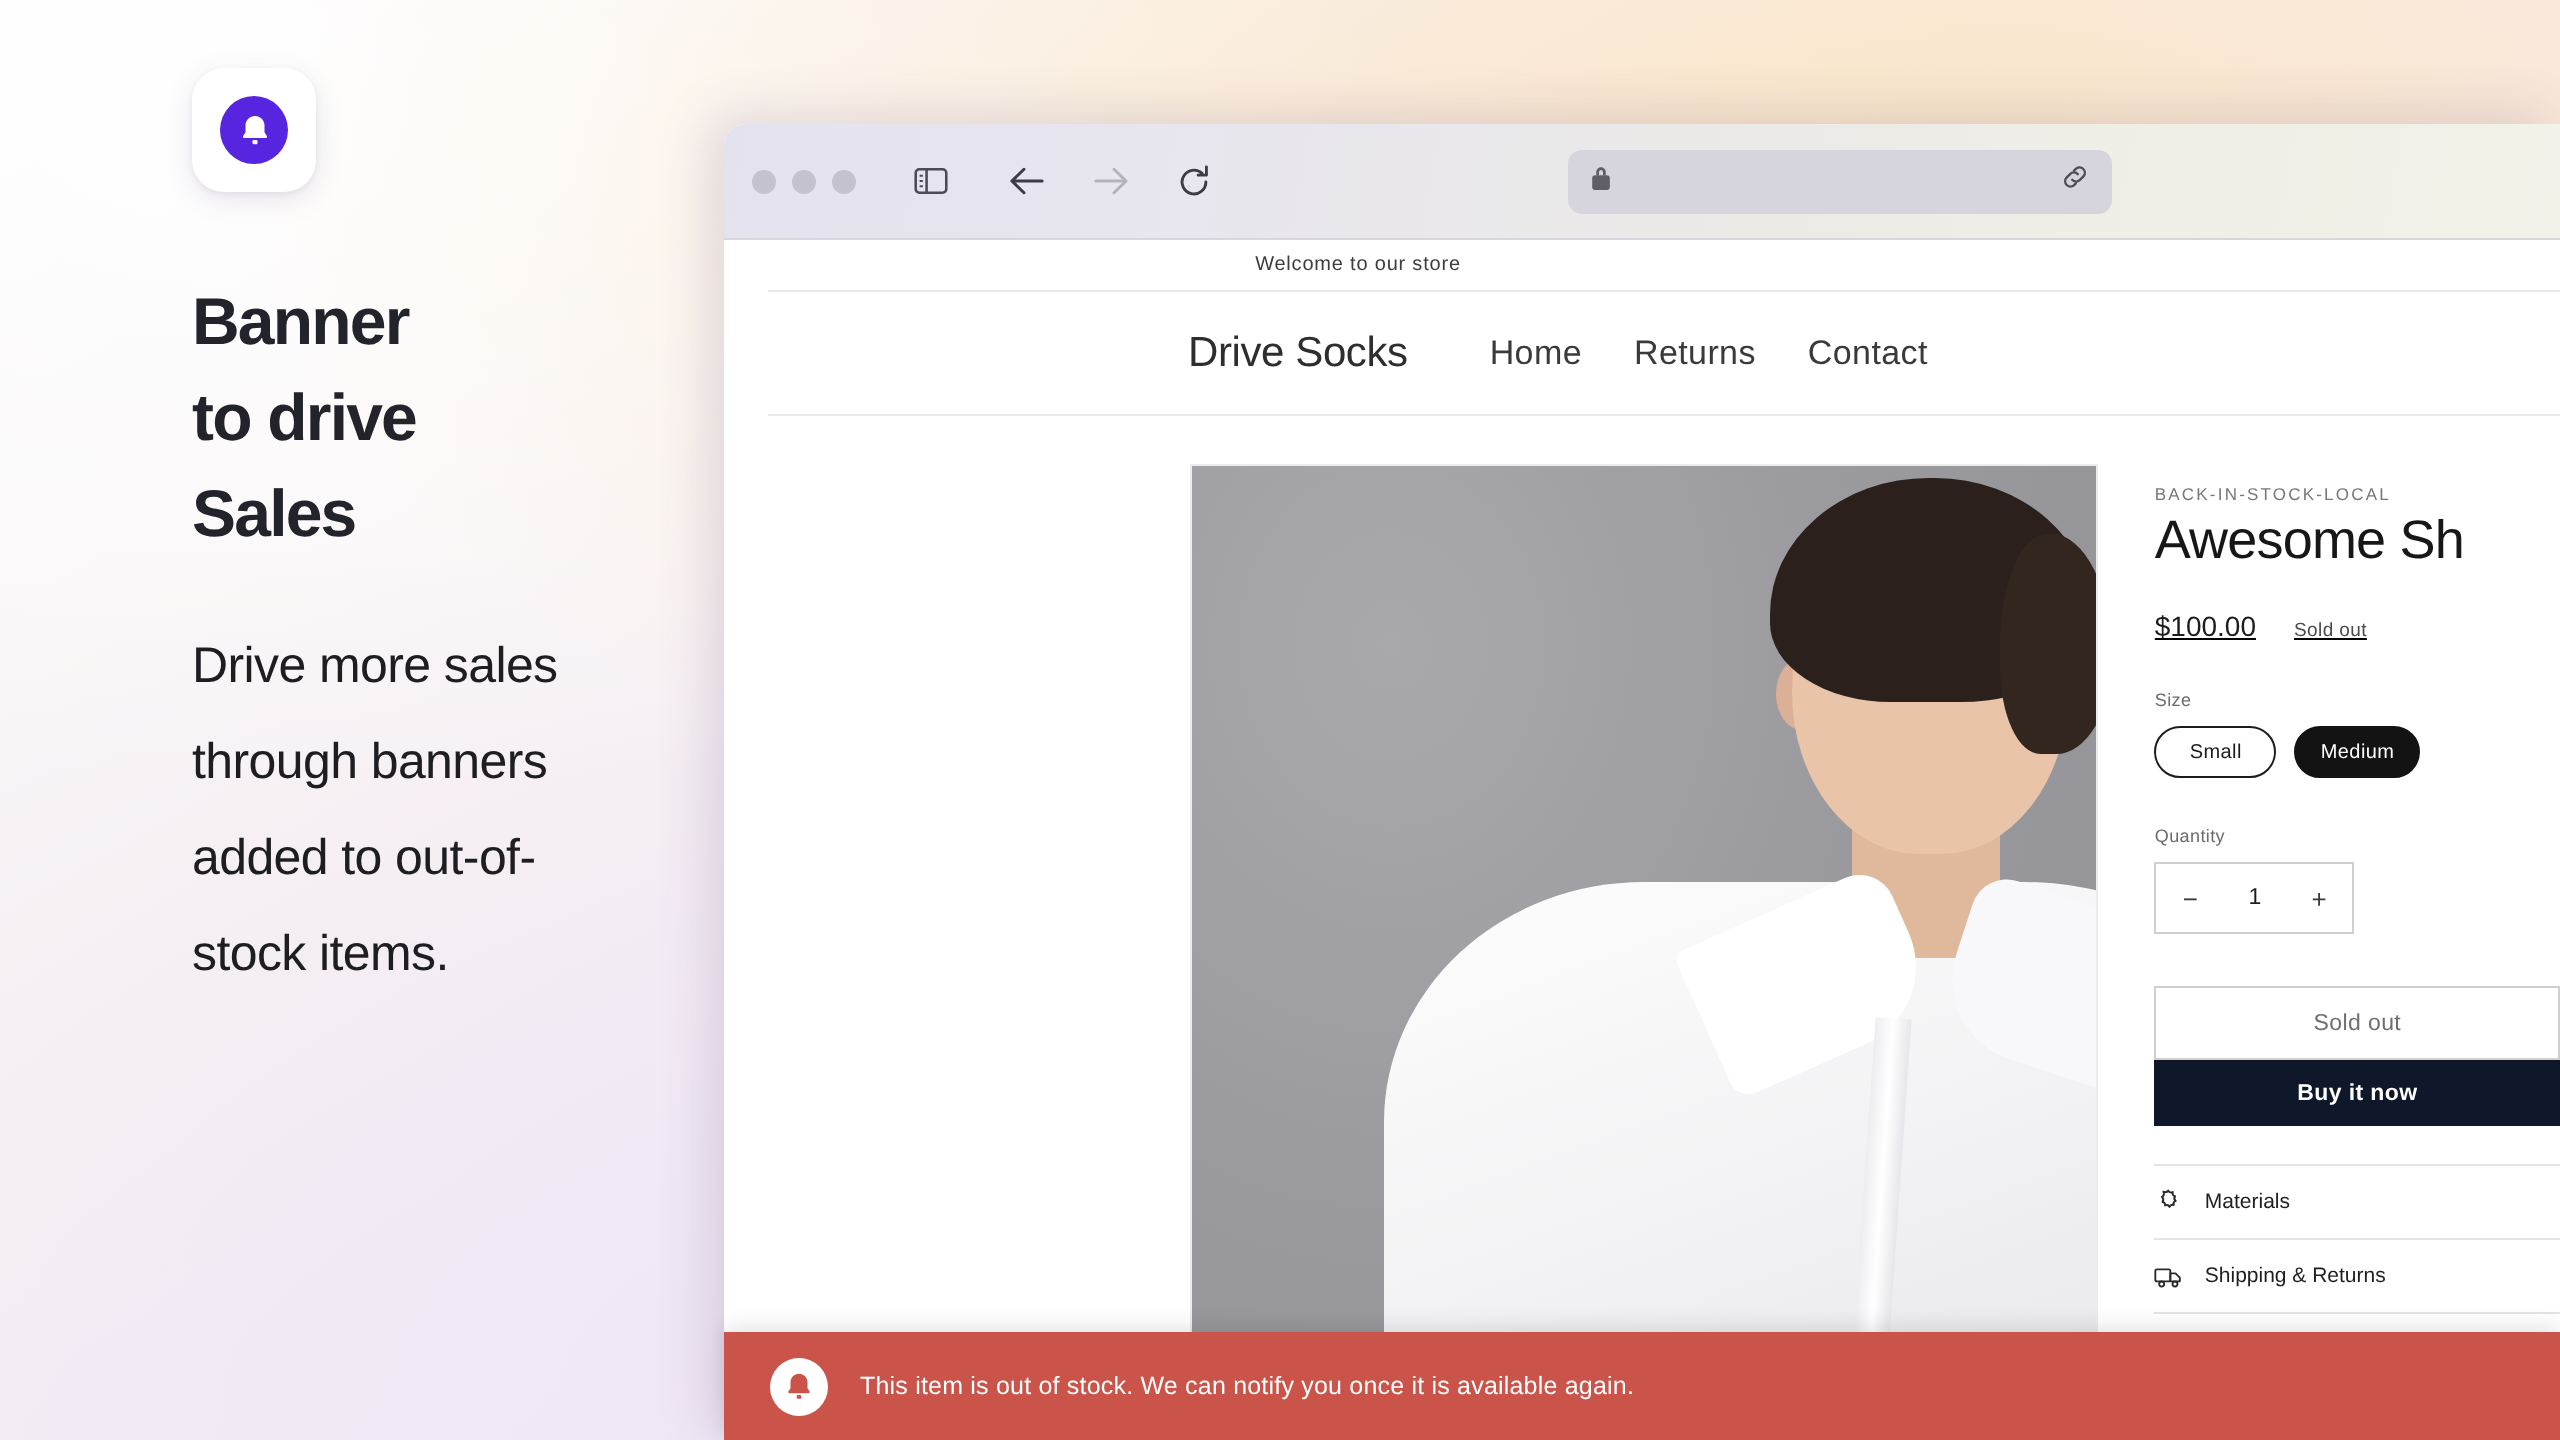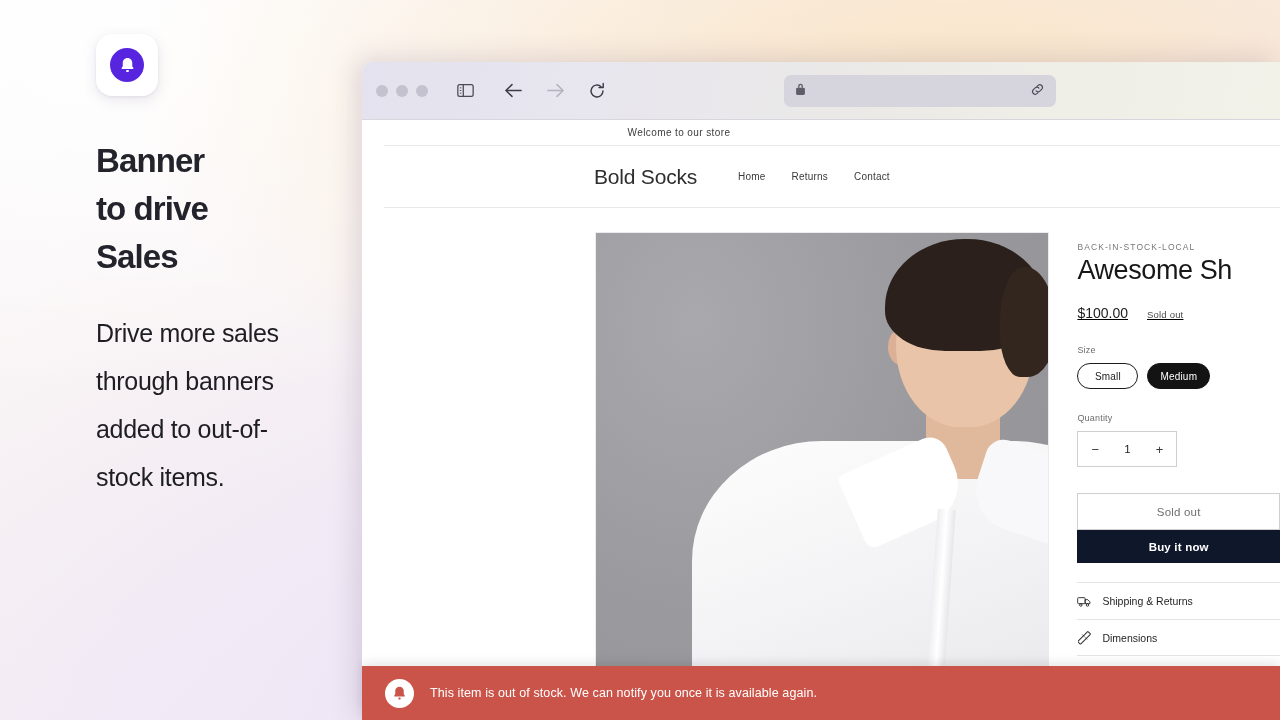--- a/index.html
+++ b/index.html
@@ -119,21 +119,21 @@
   }
   #store-logo {
     font-size: 21px;
     color: #2e2e2e;
     letter-spacing: -0.2px;
     font-weight: 400;
     margin-right: 41px;
   }
   #store-nav { display: flex; gap: 26px; }
   .store-nav-link {
-    font-size: 10px; color: #3a3a3a; letter-spacing: 0.2px;
+    font-size: 17px; color: #3a3a3a; letter-spacing: 0.2px;
     text-decoration: none;
   }
 
   #product-area { display: flex; padding-top: 24px; }
   #product-media {
     width: 520px;
     margin-left: 211px;
     height: 500px;
     border: 1px solid #ececec;
     background:
@@ -365,21 +365,21 @@
     </div>
   </div>
 
   <div id="store">
 
     <div id="announcement">
       <span>Welcome to our store</span>
     </div>
 
     <header id="store-header">
-      <div id="store-logo">Bold Socks</div>
+      <div id="store-logo">Drive Socks</div>
       <nav id="store-nav">
         <a class="store-nav-link" href="#">Home</a>
         <a class="store-nav-link" href="#">Returns</a>
         <a class="store-nav-link" href="#">Contact</a>
       </nav>
     </header>
 
     <div id="product-area">
 
       <div id="product-media">
@@ -413,20 +413,28 @@
         <div id="quantity-stepper">
           <span class="qty-btn">−</span>
           <span id="qty-value">1</span>
           <span class="qty-btn">+</span>
         </div>
 
         <div id="btn-soldout">Sold out</div>
         <div id="btn-buynow">Buy it now</div>
 
         <div id="accordions">
+          <div class="accordion-row">
+            <span class="acc-icon">
+              <svg width="14" height="14" viewBox="0 0 16 16" fill="none" stroke="#2a2a2a" stroke-width="1.1" stroke-linejoin="round">
+                <path d="M4.2 2.1c.7 1.4.3 2.5-.8 3 .9.8 1 1.9.3 2.9 1.1.1 1.7.9 1.5 2 1-.5 2-.2 2.5.8.4-1 1.3-1.4 2.4-1.1-.3-1.1.2-2 1.2-2.3-.9-.7-1.1-1.7-.4-2.7-1.2-.3-1.7-1.2-1.3-2.4-1.1.5-2.1.2-2.6-.8-.6.9-1.6 1.1-2.8.6z"></path>
+              </svg>
+            </span>
+            <span>Materials</span>
+          </div>
           <div class="accordion-row">
             <span class="acc-icon">
               <svg width="15" height="13" viewBox="0 0 18 14" fill="none" stroke="#2a2a2a" stroke-width="1.1" stroke-linejoin="round">
                 <rect x="0.8" y="2.4" width="9" height="7.2" rx="1"></rect>
                 <path d="M9.8 4.8h3.1l2.6 2.6v2.2h-5.7z"></path>
                 <circle cx="4.6" cy="11.2" r="1.5"></circle>
                 <circle cx="12.6" cy="11.2" r="1.5"></circle>
               </svg>
             </span>
             <span>Shipping &amp; Returns</span>

